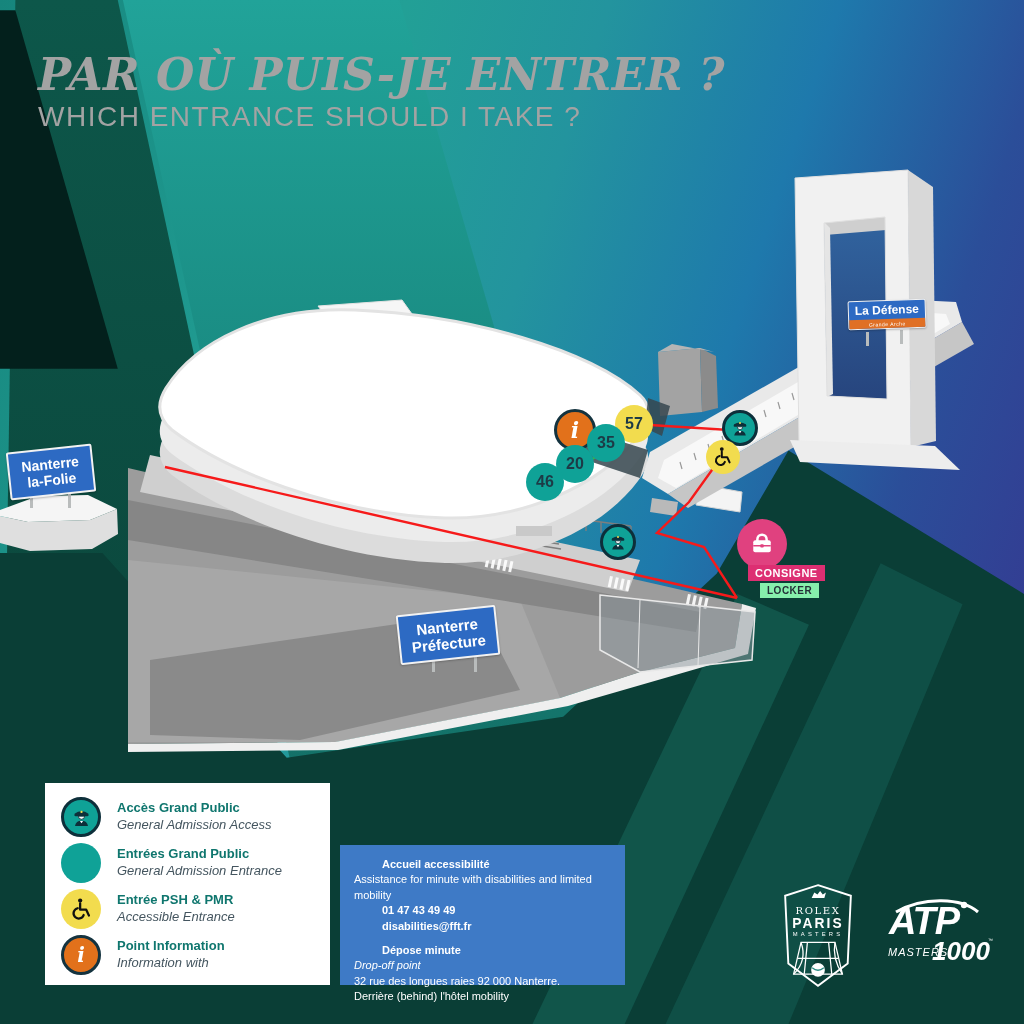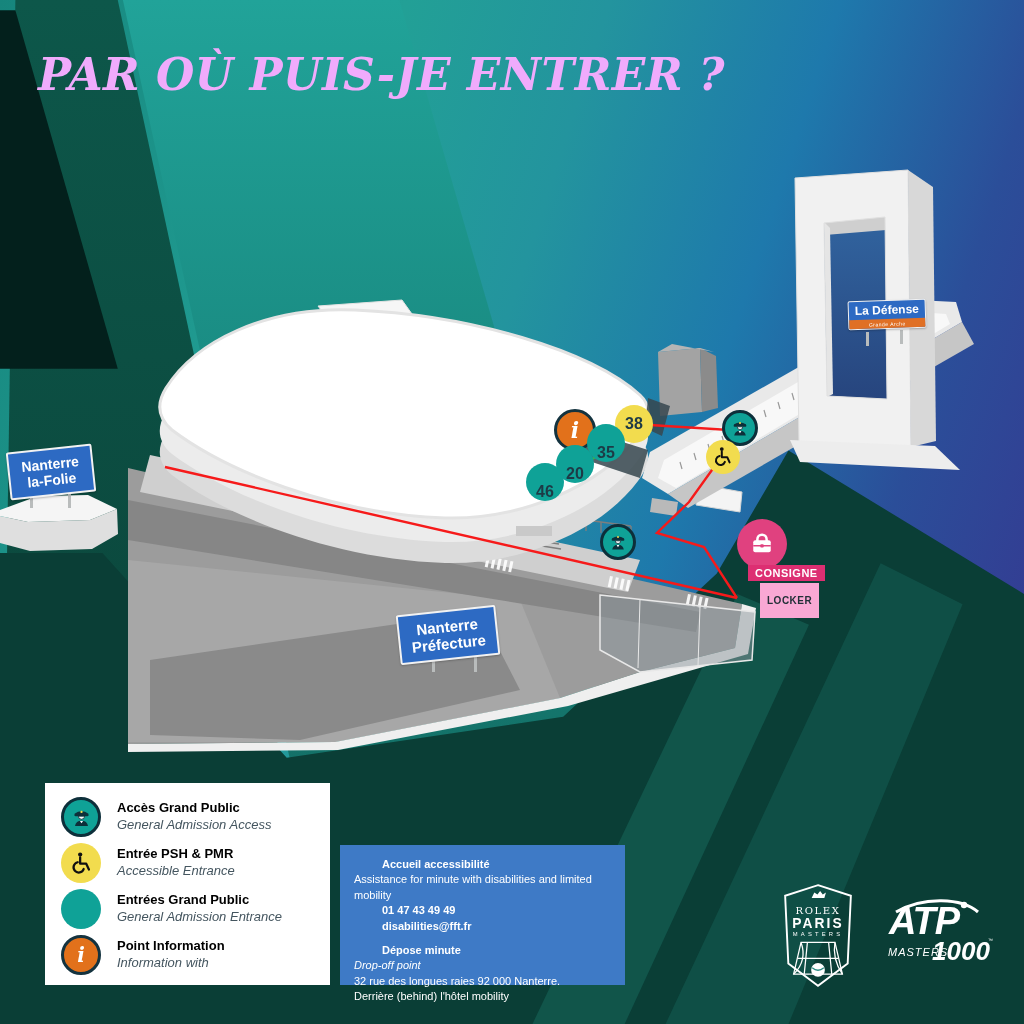--- a/index.html
+++ b/index.html
@@ -14,21 +14,21 @@
       clip-path:polygon(12% 0,39% 0,68% 100%,34% 100%);}
   .bg-band-dark{background:linear-gradient(180deg,#0D574A,#0A4036);
       clip-path:polygon(1.5% 0,11.5% 0,33% 100%,0 100%);}
   .bg-band-darkest{background:#03201C;clip-path:polygon(0 1%,1.5% 1%,11.5% 36%,0 36%);}
   .bg-dark-bottom{background:#0A3E36;
       clip-path:polygon(0 54%,10% 54%,28% 74%,55% 70%,70% 56%,77% 44%,100% 58%,100% 100%,0 100%);}
   .bg-stripe1{background:rgba(26,112,100,.45);clip-path:polygon(52% 100%,72% 58%,79% 61%,61% 100%);}
   .bg-stripe2{background:rgba(26,112,100,.35);clip-path:polygon(65% 100%,86% 55%,94% 59%,77% 100%);}
 
   
-  .title{position:absolute;left:38px;top:52px;color:#f0abfc;}
+  .title{position:absolute;left:38px;top:52px;color:#a3a3a3;}
   .title-fr{font-family:"DejaVu Serif",serif;font-style:italic;font-weight:bold;
             font-size:44px;letter-spacing:.5px;line-height:1.05;}
   .title-en{font-size:28px;font-weight:400;letter-spacing:1.5px;margin-top:3px;}
 
   
   svg.map{position:absolute;inset:0;width:1024px;height:1024px;}
 
   
   .sign{position:absolute;background:#2D6AC3;border:2px solid #F2F2F2;border-radius:2px;
         color:#fff;text-align:center;box-shadow:0 1px 2px rgba(0,0,0,.25);}
@@ -38,55 +38,55 @@
   .sign-prefecture{left:398px;top:610px;width:100px;height:50px;transform:rotate(-6deg);
         font-size:15px;padding-top:7px;}
   .sign-ladefense{left:848px;top:300px;width:78px;transform:rotate(-2deg);padding:0;border-width:1.5px;}
   .sign-ladefense .l{font-size:12px;font-weight:bold;padding:3px 0 2px;}
   .sign-ladefense .sub{background:#E07025;color:#fff;font-size:5px;letter-spacing:.5px;padding:2px 0 1px;}
   .leg{position:absolute;width:3px;background:#B9BCBC;}
 
   
   .marker{position:absolute;border-radius:50%;display:flex;align-items:center;justify-content:center;}
   .m-num{width:38px;height:38px;font-size:16px;font-weight:600;color:#1D3A46;}
-  .m-teal{background:#0FA297;align-items:flex-end;}
+  .m-teal{background:#0FA297;}
   .m-yellow{background:#F2DC4E;}
   .m-38{left:615px;top:405px;}
   .m-35{left:587px;top:424px;}
   .m-33{left:556px;top:445px;}
   .m-27{left:526px;top:463px;}
   .m-info{width:42px;height:42px;background:#E2711B;border:3px solid #14333F;
           left:554px;top:409px;color:#fff;font-family:"DejaVu Serif",serif;
           font-style:italic;font-weight:bold;font-size:22px;}
   .m-guard{width:36px;height:36px;background:#0FA297;border:3px solid #0D2F3A;}
   .m-guard svg{width:24px;height:24px;}
   .m-guard1{left:722px;top:410px;}
   .m-guard2{left:600px;top:524px;}
   .m-wheel{width:34px;height:34px;background:#F2DC4E;left:706px;top:440px;}
   .m-wheel svg{width:24px;height:24px;}
   .m-locker{width:50px;height:50px;background:#E0417F;left:737px;top:519px;}
   .m-locker svg{width:30px;height:30px;}
   .lbl-consigne{position:absolute;left:748px;top:565px;background:#DD2F72;color:#fff;
         font-size:11px;font-weight:bold;letter-spacing:.5px;padding:2px 7px;}
-  .lbl-locker{position:absolute;left:760px;top:583px;background:#f9a8d4;color:#233038;
-        font-size:10px;font-weight:bold;letter-spacing:.5px;padding:12px 7px;}
+  .lbl-locker{position:absolute;left:760px;top:583px;background:#86efac;color:#233038;
+        font-size:10px;font-weight:bold;letter-spacing:.5px;padding:2px 7px;}
 
   
   .legend{position:absolute;left:45px;top:783px;width:285px;height:202px;background:#fff;
           padding:14px 0 0 16px;}
   .lg-row{display:flex;align-items:center;margin-bottom:6px;height:40px;}
   .lg-ic{width:40px;height:40px;border-radius:50%;flex:0 0 40px;display:flex;
          align-items:center;justify-content:center;margin-right:16px;}
   .lg-ic svg{width:27px;height:27px;}
   .lg-guard{background:#0FA297;border:3px solid #0D2F3A;}
   .lg-dot{background:#0FA297;}
   .lg-wheel{background:#F2DC4E;}
   .lg-info{background:#E2711B;border:3px solid #14333F;color:#fff;
            font-family:"DejaVu Serif",serif;font-style:italic;font-weight:bold;font-size:20px;}
-  .lg-t1{font-size:13px;font-weight:bold;color:#000000;line-height:1.3;}
+  .lg-t1{font-size:13px;font-weight:bold;color:#0f766e;line-height:1.3;}
   .lg-t2{font-size:13px;font-style:italic;color:#44555F;line-height:1.3;}
 
   
   .infobox{position:absolute;left:340px;top:845px;width:285px;height:140px;background:#3E7AC6;
            color:#fff;font-size:11px;line-height:1.4;padding:12px 14px;}
   .ib-b{font-weight:bold;margin-left:28px;}
   .ib-i{font-style:italic;}
   .ib-gap{height:9px;}
 
   
@@ -249,21 +249,21 @@
   <div class="leg" style="left:900px;top:330px;height:14px;"></div>
   <div class="sign sign-ladefense">
     <div class="l">La Défense</div>
     <div class="sub">Grande Arche</div>
   </div>
 
   <div class="marker m-info">
     <span>i</span>
   </div>
   <div class="marker m-num m-yellow m-38">
-    <span>38</span>
+    <span>57</span>
   </div>
   <div class="marker m-num m-teal m-35">
     <span>35</span>
   </div>
   <div class="marker m-num m-teal m-33">
     <span>20</span>
   </div>
   <div class="marker m-num m-teal m-27">
     <span>46</span>
   </div>
@@ -303,57 +303,58 @@
       <rect x="5" y="9" width="14" height="9.6" rx="1.6" fill="#fff"></rect>
       <path d="M5 13.4 h14" stroke="#E0417F" stroke-width="1.2"></path>
       <rect x="10.6" y="12.2" width="2.8" height="2.6" rx="0.8" fill="#E0417F"></rect>
     </svg>
   </div>
   <div class="lbl-consigne">CONSIGNE</div>
   <div class="lbl-locker">LOCKER</div>
 
   <div class="title">
     <div class="title-fr">PAR OÙ PUIS-JE ENTRER ?</div>
+    <div class="title-en">WHICH ENTRANCE SHOULD I TAKE ?</div>
   </div>
 
   <div class="legend">
     <div class="lg-row">
       <div class="lg-ic lg-guard">
         <svg viewBox="0 0 24 24">
           <path d="M5.8 8.6 Q12 4.2 18.2 8.6 L17.6 9.6 L6.4 9.6 Z" fill="#0D2F3A"></path>
           <rect x="5.6" y="8.8" width="12.8" height="2" rx="1" fill="#0D2F3A"></rect>
           <circle cx="12" cy="7.1" r="1" fill="#F2DC4E"></circle>
           <path d="M9.2 10.8 h5.6 a2.8 2.8 0 0 1 -5.6 0 Z" fill="#FFFFFF" stroke="#0D2F3A" stroke-width="0.8"></path>
           <path d="M6.2 19.6 Q7 14.8 12 14.8 Q17 14.8 17.8 19.6 Z" fill="#0D2F3A"></path>
           <path d="M10.6 15 L12 17.2 L13.4 15 Z" fill="#FFFFFF"></path>
         </svg>
       </div>
       <div>
         <div class="lg-t1">Accès Grand Public</div>
         <div class="lg-t2">General Admission Access</div>
       </div>
     </div>
     <div class="lg-row">
+      <div class="lg-ic lg-dot"></div>
+      <div>
+        <div class="lg-t1">Entrées Grand Public</div>
+        <div class="lg-t2">General Admission Entrance</div>
+      </div>
+    </div>
+    <div class="lg-row">
       <div class="lg-ic lg-wheel">
         <svg viewBox="0 0 24 24" fill="none" stroke="#101010" stroke-width="2" stroke-linecap="round" stroke-linejoin="round">
           <circle cx="10.8" cy="4.1" r="1.9" fill="#101010" stroke="none"></circle>
           <path d="M10.8 6.5 V12.2 H16.2 L18.6 17.4"></path>
           <path d="M13.9 16.9 A4.6 4.6 0 1 1 8.6 10.9"></path>
         </svg>
       </div>
       <div>
         <div class="lg-t1">Entrée PSH &amp; PMR</div>
         <div class="lg-t2">Accessible Entrance</div>
-      </div>
-    </div>
-    <div class="lg-row">
-      <div class="lg-ic lg-dot"></div>
-      <div>
-        <div class="lg-t1">Entrées Grand Public</div>
-        <div class="lg-t2">General Admission Entrance</div>
       </div>
     </div>
     <div class="lg-row">
       <div class="lg-ic lg-info">
         <span>i</span>
       </div>
       <div>
         <div class="lg-t1">Point Information</div>
         <div class="lg-t2">Information with</div>
       </div>

